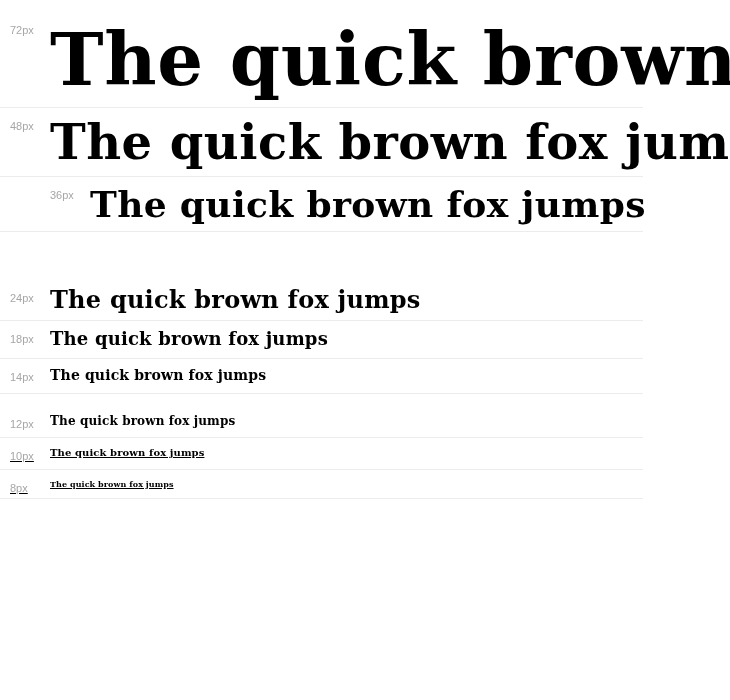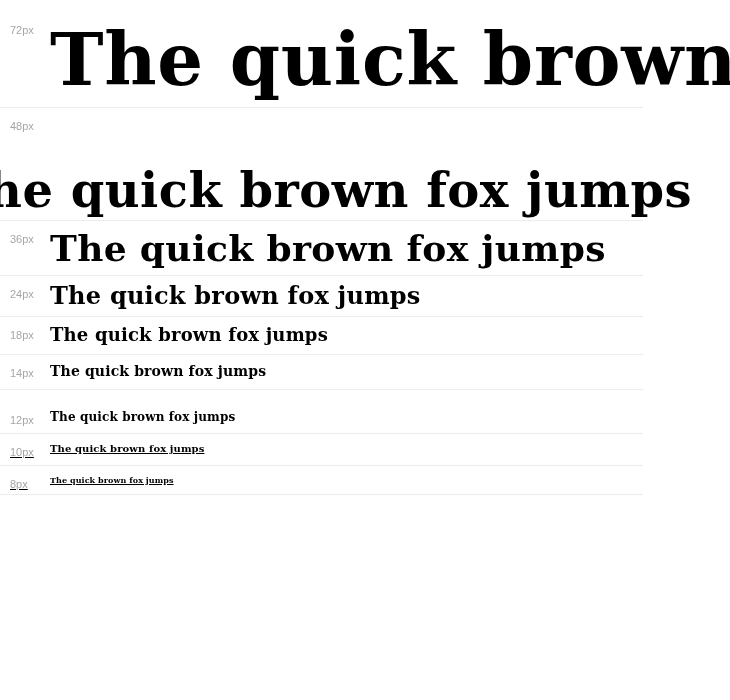--- a/index.html
+++ b/index.html
@@ -16,23 +16,23 @@
   }
   .size-row {
     display: flex;
     align-items: center;
     border-bottom: 1px solid #ececec;
     box-sizing: border-box;
     position: relative;
   }
   
   .size-row:nth-of-type(1) { min-height: 96px; }
-  .size-row:nth-of-type(2) { min-height: 69px; flex-direction: column; }
-  .size-row:nth-of-type(3) { min-height: 55px; }
-  .size-row:nth-of-type(4) { min-height: 41px; }
+  .size-row:nth-of-type(2) { min-height: 69px; }
+  .size-row:nth-of-type(3) { min-height: 55px; padding-left: 40px; }
+  .size-row:nth-of-type(4) { min-height: 41px; margin-top: 48px; }
   .size-row:nth-of-type(5) { min-height: 38px; }
   .size-row:nth-of-type(6) { min-height: 35px; }
   .size-row:nth-of-type(7) { min-height: 32px; margin-top: 12px; }
   .size-row:nth-of-type(8) { min-height: 32px; text-decoration: underline; }
   .size-row:nth-of-type(9) { min-height: 29px; text-decoration: underline; }
   .size-label {
     flex: 0 0 40px;
     align-self: flex-start;
     padding: 12px 0 0 10px;
     font-family: "Liberation Sans", sans-serif;

